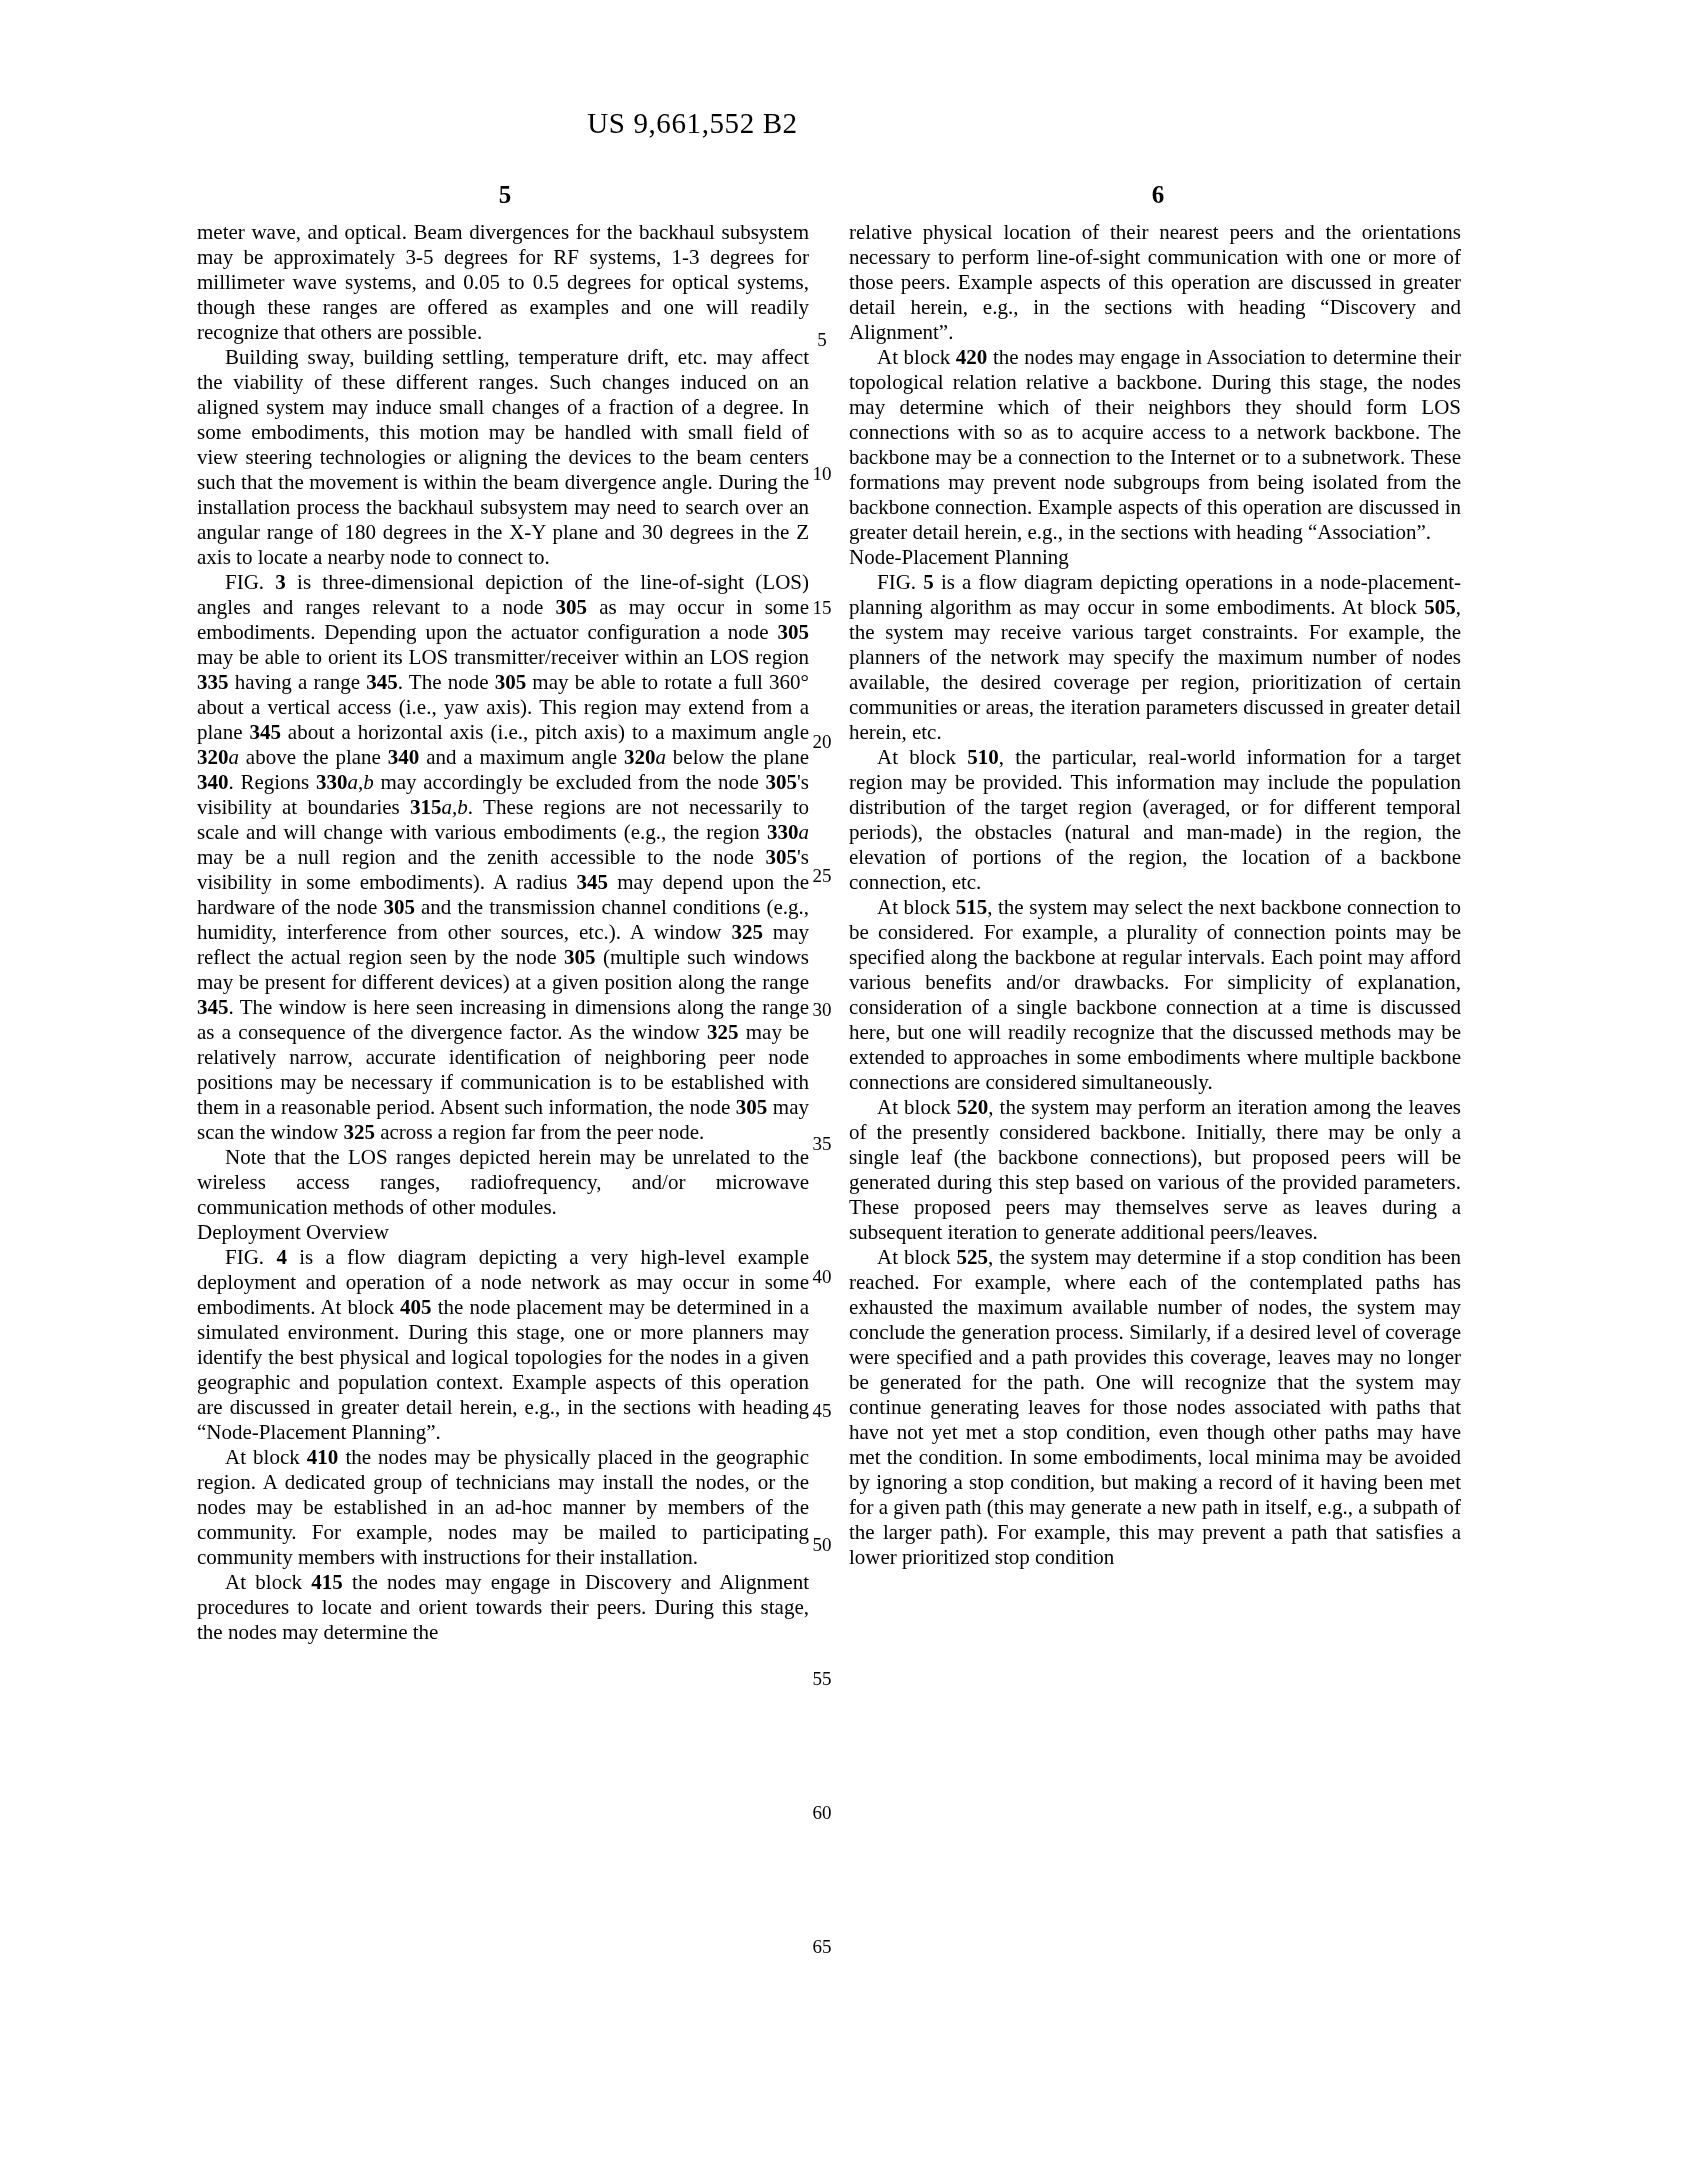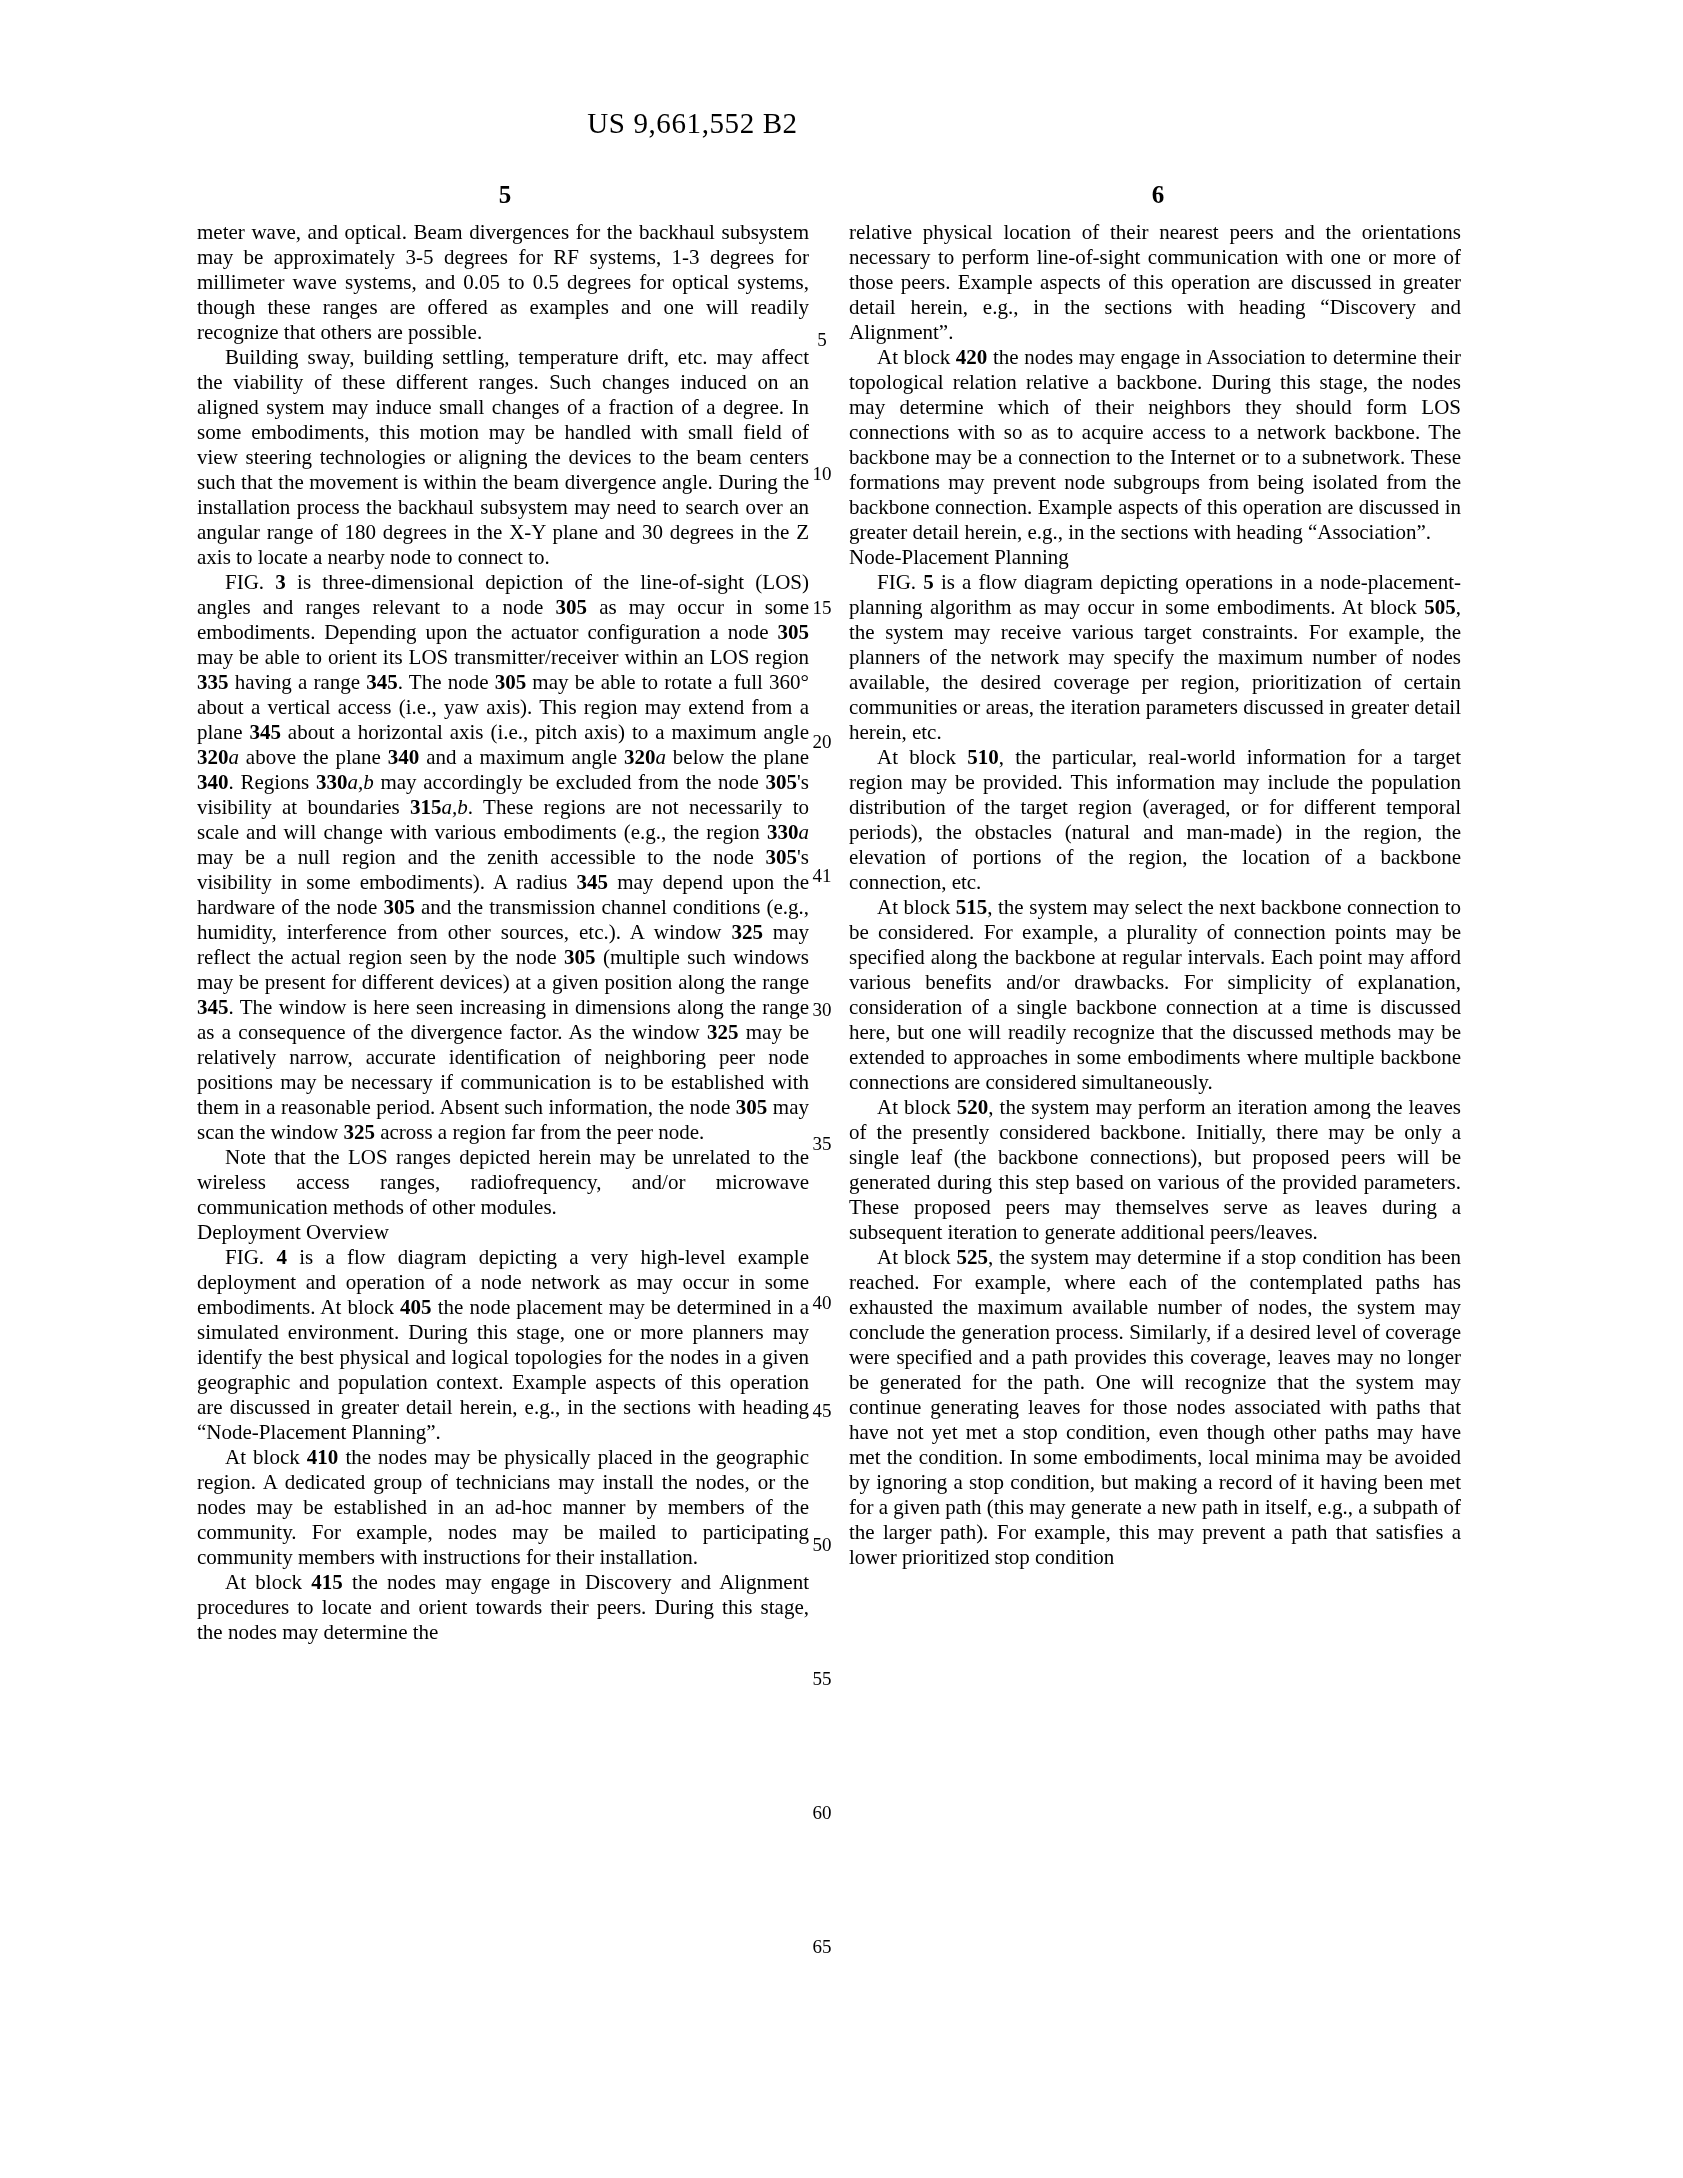--- a/index.html
+++ b/index.html
@@ -102,24 +102,24 @@
   <div class="col-numbers">
     <div class="col-num left">5</div>
     <div class="col-num right">6</div>
   </div>
 
   <div class="gutter" id="gutter">
       <span style="top: 109px;">5</span>
       <span style="top: 243px;">10</span>
       <span style="top: 377px;">15</span>
       <span style="top: 511px;">20</span>
-      <span style="top: 645px;">41</span>
+      <span style="top: 645px;">25</span>
       <span style="top: 779px;">30</span>
       <span style="top: 913px;">35</span>
-      <span style="top: 1046px; margin-top: 26px;">40</span>
+      <span style="top: 1046px;">40</span>
       <span style="top: 1180px;">45</span>
       <span style="top: 1314px;">50</span>
       <span style="top: 1448px;">55</span>
       <span style="top: 1582px;">60</span>
       <span style="top: 1716px;">65</span>
     </div>
 
   <div class="columns">
     <div class="col left" id="col-left">
         <p class="noindent">meter wave, and optical. Beam divergences for the backhaul subsystem may be approximately 3-5 degrees for RF systems, 1-3 degrees for millimeter wave systems, and 0.05 to 0.5 degrees for optical systems, though these ranges are offered as examples and one will readily recognize that others are possible.</p>

